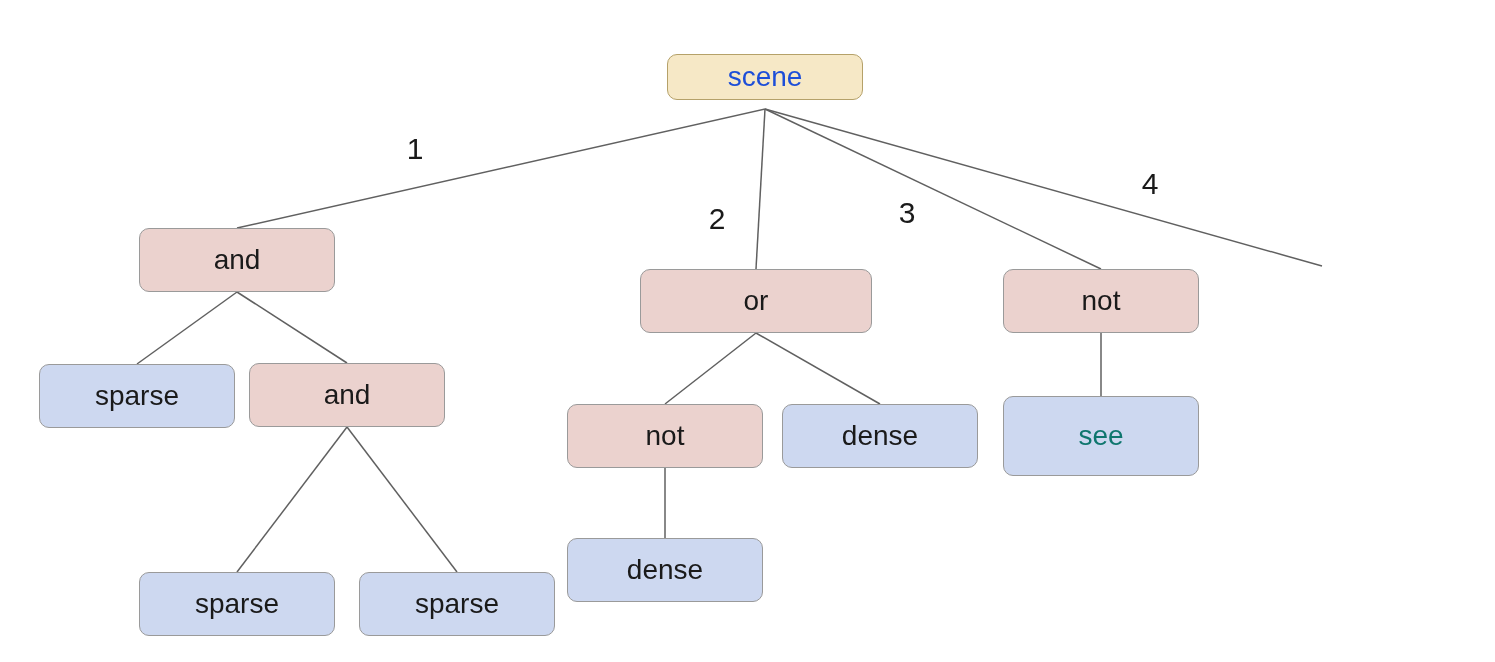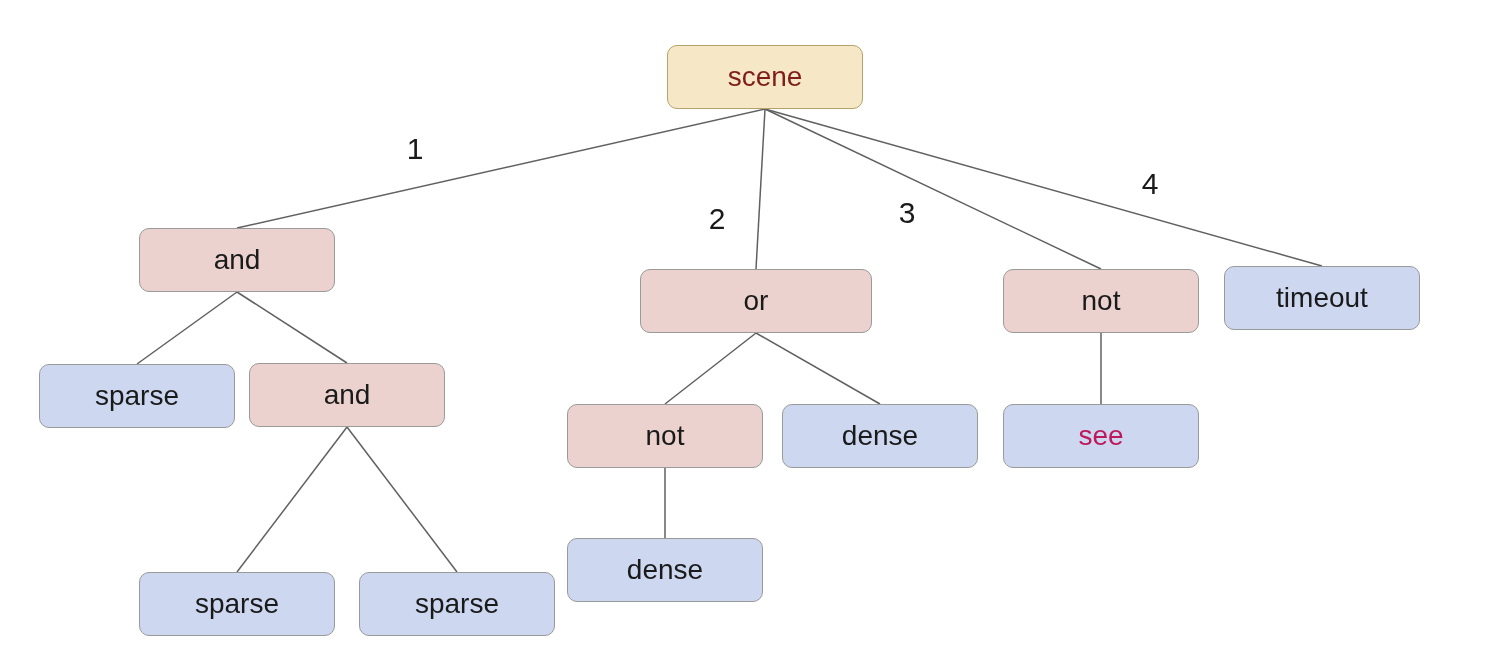--- a/index.html
+++ b/index.html
@@ -54,26 +54,25 @@
       <line x1="756" y1="333" x2="665" y2="404" stroke="#606060" stroke-width="1.5"></line>
       <line x1="756" y1="333" x2="880" y2="404" stroke="#606060" stroke-width="1.5"></line>
       <line x1="665" y1="468" x2="665" y2="538" stroke="#606060" stroke-width="1.5"></line>
       <line x1="1101" y1="333" x2="1101" y2="404" stroke="#606060" stroke-width="1.5"></line>
     </svg>
 
 <div class="edge-label" style="left: 415px; top: 149px; color: rgb(26, 26, 26);">1</div>
     <div class="edge-label" style="left: 717px; top: 219px; color: rgb(26, 26, 26);">2</div>
     <div class="edge-label" style="left: 907px; top: 213px; color: rgb(26, 26, 26);">3</div>
     <div class="edge-label" style="left: 1150px; top: 184px; color: rgb(26, 26, 26);">4</div>
-    <div class="node root" style="left: 765px; top: 77px; width: 196px; height: 64px; color: #7f1d1d; background: rgb(246, 232, 198); border: 1.5px solid rgb(181, 161, 105);">scene</div>
+    <div class="node root" style="left: 765px; top: 77px; width: 196px; height: 46px; color: #1d4ed8; background: rgb(246, 232, 198); border: 1.5px solid rgb(181, 161, 105);">scene</div>
     <div class="node operator" style="left: 237px; top: 260px; width: 196px; height: 64px; color: rgb(26, 26, 26); background: rgb(235, 210, 206); border: 1.5px solid rgb(154, 154, 154);">and</div>
     <div class="node operator" style="left: 756px; top: 301px; width: 232px; height: 64px; color: rgb(26, 26, 26); background: rgb(235, 210, 206); border: 1.5px solid rgb(154, 154, 154);">or</div>
     <div class="node operator" style="left: 1101px; top: 301px; width: 196px; height: 64px; color: rgb(26, 26, 26); background: rgb(235, 210, 206); border: 1.5px solid rgb(154, 154, 154);">not</div>
-    <div class="node leaf" style="left: 1322px; top: 298px; width: 196px; height: 64px; color: rgb(26, 26, 26); background: rgb(205, 216, 240); border: 1.5px solid rgb(154, 154, 154);">timeout</div>
     <div class="node leaf" style="left: 137px; top: 396px; width: 196px; height: 64px; color: rgb(26, 26, 26); background: rgb(205, 216, 240); border: 1.5px solid rgb(154, 154, 154);">sparse</div>
     <div class="node operator" style="left: 347px; top: 395px; width: 196px; height: 64px; color: rgb(26, 26, 26); background: rgb(235, 210, 206); border: 1.5px solid rgb(154, 154, 154);">and</div>
     <div class="node operator" style="left: 665px; top: 436px; width: 196px; height: 64px; color: rgb(26, 26, 26); background: rgb(235, 210, 206); border: 1.5px solid rgb(154, 154, 154);">not</div>
     <div class="node leaf" style="left: 880px; top: 436px; width: 196px; height: 64px; color: rgb(26, 26, 26); background: rgb(205, 216, 240); border: 1.5px solid rgb(154, 154, 154);">dense</div>
-    <div class="node leaf" style="left: 1101px; top: 436px; width: 196px; height: 64px; color: #be185d; background: rgb(205, 216, 240); border: 1.5px solid rgb(154, 154, 154);">see</div>
+    <div class="node leaf" style="left: 1101px; top: 436px; width: 196px; height: 80px; color: #0f766e; background: rgb(205, 216, 240); border: 1.5px solid rgb(154, 154, 154);">see</div>
     <div class="node leaf" style="left: 665px; top: 570px; width: 196px; height: 64px; color: rgb(26, 26, 26); background: rgb(205, 216, 240); border: 1.5px solid rgb(154, 154, 154);">dense</div>
     <div class="node leaf" style="left: 237px; top: 604px; width: 196px; height: 64px; color: rgb(26, 26, 26); background: rgb(205, 216, 240); border: 1.5px solid rgb(154, 154, 154);">sparse</div>
     <div class="node leaf" style="left: 457px; top: 604px; width: 196px; height: 64px; color: rgb(26, 26, 26); background: rgb(205, 216, 240); border: 1.5px solid rgb(154, 154, 154);">sparse</div>
   </div>
 
 </body></html>

